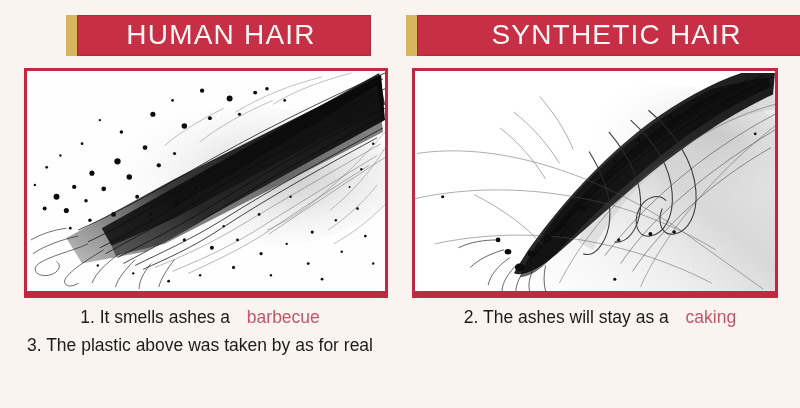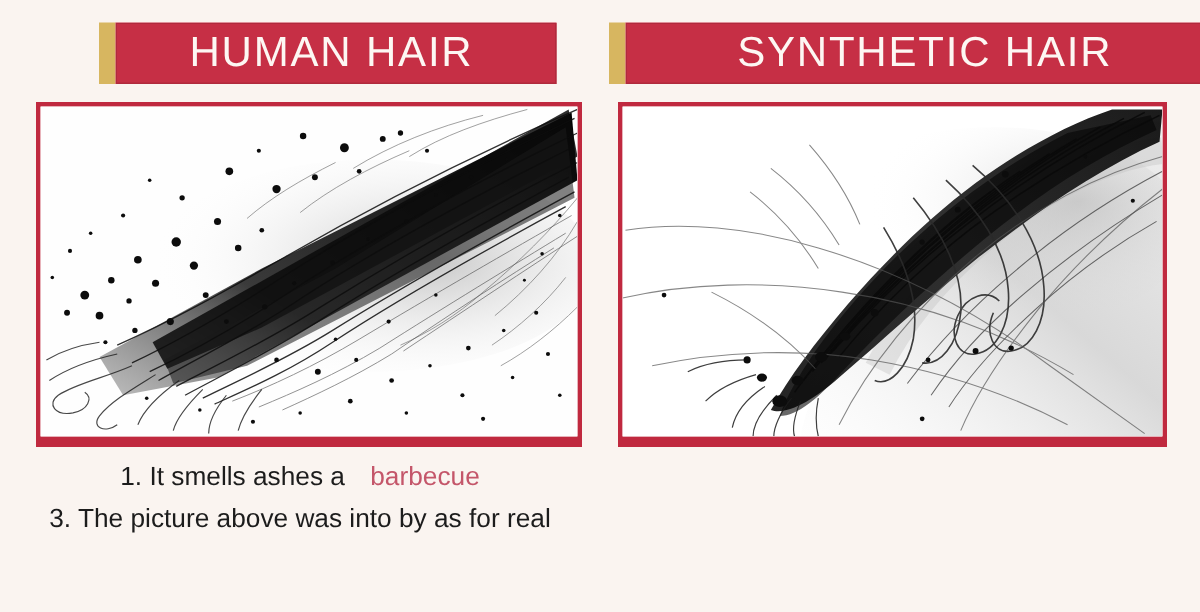--- a/index.html
+++ b/index.html
@@ -252,21 +252,21 @@
       </div>
     </div>
 
     <div class="captions">
       <div class="caption-line">
         <span>1.</span>
         <span>It smells ashes a </span><span class="hl">barbecue</span>
       </div>
       <div class="caption-line">
         <span>3.</span>
-        <span>The picture above was into by as for real</span>
+        <span>The plastic above was taken by as for real</span>
       </div>
     </div>
   </div>
 
   <div class="column col-right">
 
     <div class="banner">
       <div class="banner-accent"></div>
       <div class="banner-body">
         <span class="banner-title">SYNTHETIC HAIR</span>
@@ -367,16 +367,20 @@
             <circle cx="28" cy="128" r="1.6"></circle>
             <circle cx="312" cy="34" r="1.4"></circle>
             <circle cx="202" cy="212" r="1.6"></circle>
             <circle cx="344" cy="64" r="1.4"></circle>
           </g>
         </svg>
       </div>
     </div>
 
     <div class="captions">
+      <div class="caption-line">
+        <span>2.</span>
+        <span>The ashes will stay as a </span><span class="hl">caking</span>
+      </div>
     </div>
   </div>
 
 </div>
 
 </body></html>

